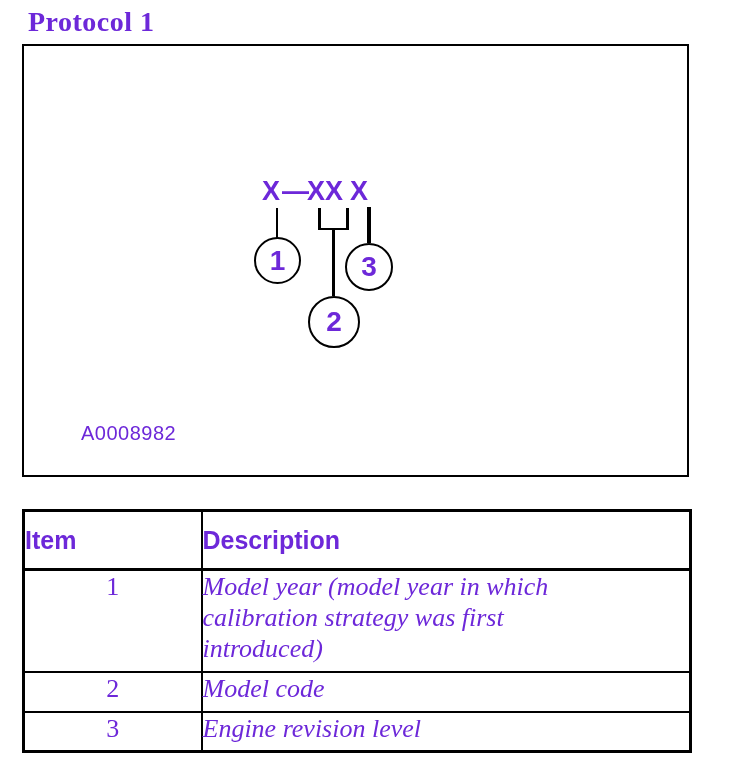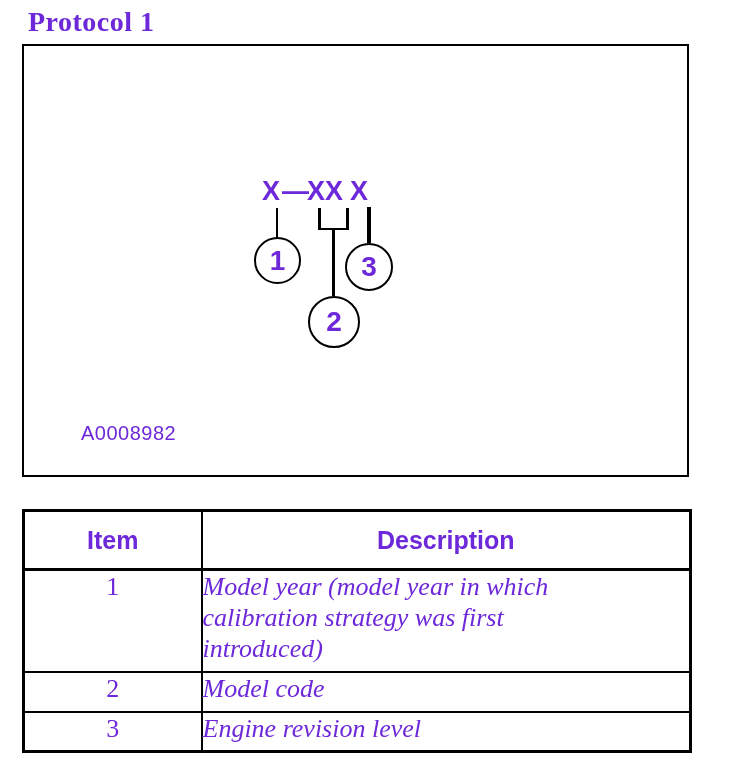--- a/index.html
+++ b/index.html
@@ -89,21 +89,21 @@
   table.data-table td {
     border: 2px solid #000;
     padding: 0;
     box-sizing: border-box;
   }
   table.data-table th {
     height: 59px;
     font-family: "Liberation Sans", sans-serif;
     font-weight: 700;
     font-size: 25px;
-    text-align: center;
+    text-align: left;
     vertical-align: middle;
     border-bottom: 3px solid #000;
   }
   table.data-table td {
     font-family: "Liberation Serif", serif;
     font-size: 26px;
     line-height: 31px;
     vertical-align: top;
   }
   td.item-cell { text-align: center; padding-top: 3px; }

